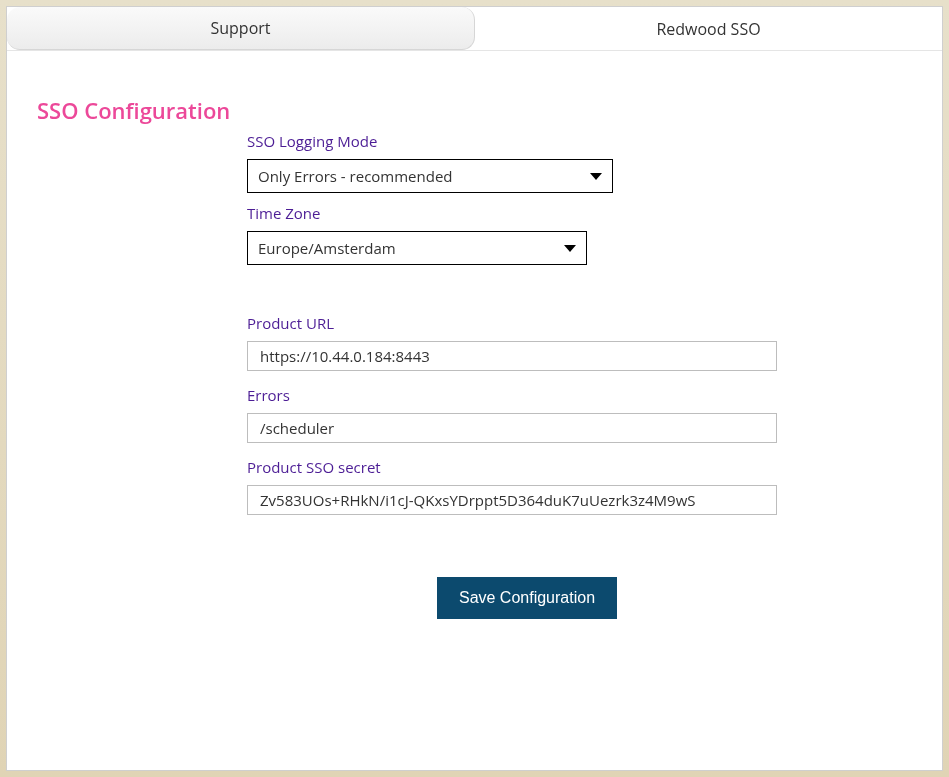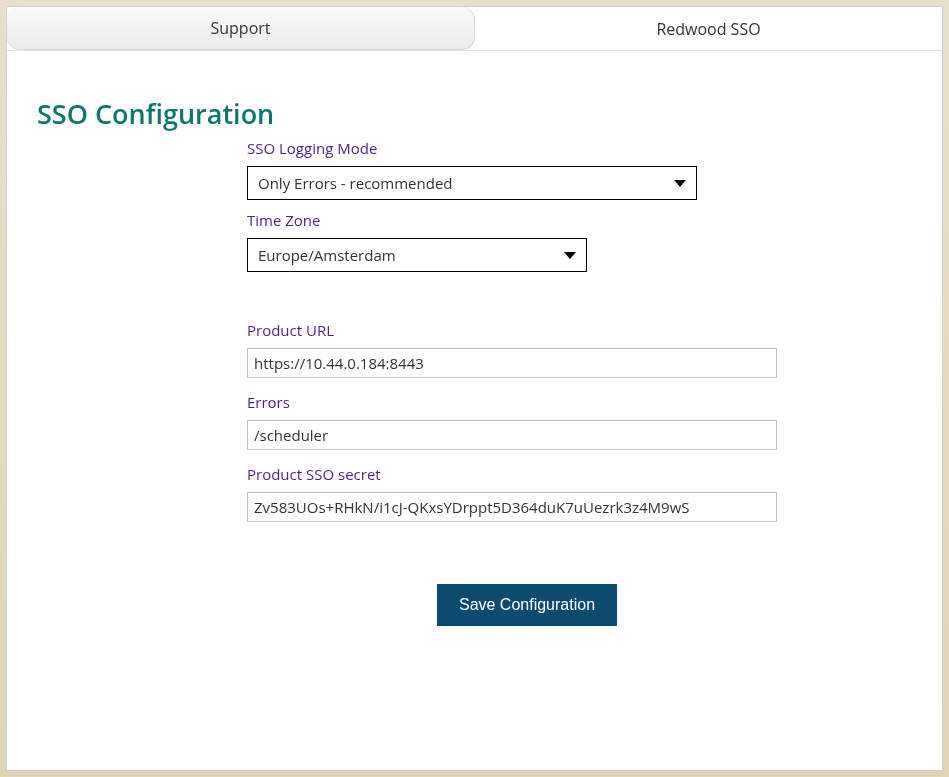--- a/index.html
+++ b/index.html
@@ -40,23 +40,23 @@
     border-right: 1px solid #d6d6d6;
     border-bottom: 1px solid #d6d6d6;
   }
   .tab.active {
     background: #ffffff;
   }
   .content {
     padding: 44px 30px 30px 30px;
   }
   .page-title {
-    font-size: 27px;
+    font-size: 22px;
     font-weight: 600;
-    color: #0f766e;
+    color: #ec4899;
   }
   .form-area {
     margin-left: 210px;
     max-width: 560px;
   }
   .field-label {
     font-size: 15px;
     color: #4c1d95;
     margin-bottom: 8px;
     margin-top: 6px;
@@ -79,28 +79,28 @@
     white-space: nowrap;
     overflow: hidden;
   }
   .select-wrap .caret {
     width: 0; height: 0;
     border-left: 6px solid transparent;
     border-right: 6px solid transparent;
     border-top: 7px solid #000;
     margin-left: 8px;
   }
-  .select-logging { width: 450px; }
+  .select-logging { width: 366px; }
   .select-timezone { width: 340px; }
   .gap { height: 32px; }
   .text-input {
     width: 530px;
     height: 30px;
     border: 1px solid #bdbdbd;
-    padding: 0 6px;
+    padding: 0 12px;
     font-size: 15px;
     color: #333;
     font-family: inherit;
     margin-bottom: 8px;
   }
   .button-row {
     display: flex;
     justify-content: center;
     margin-top: 54px;
   }

